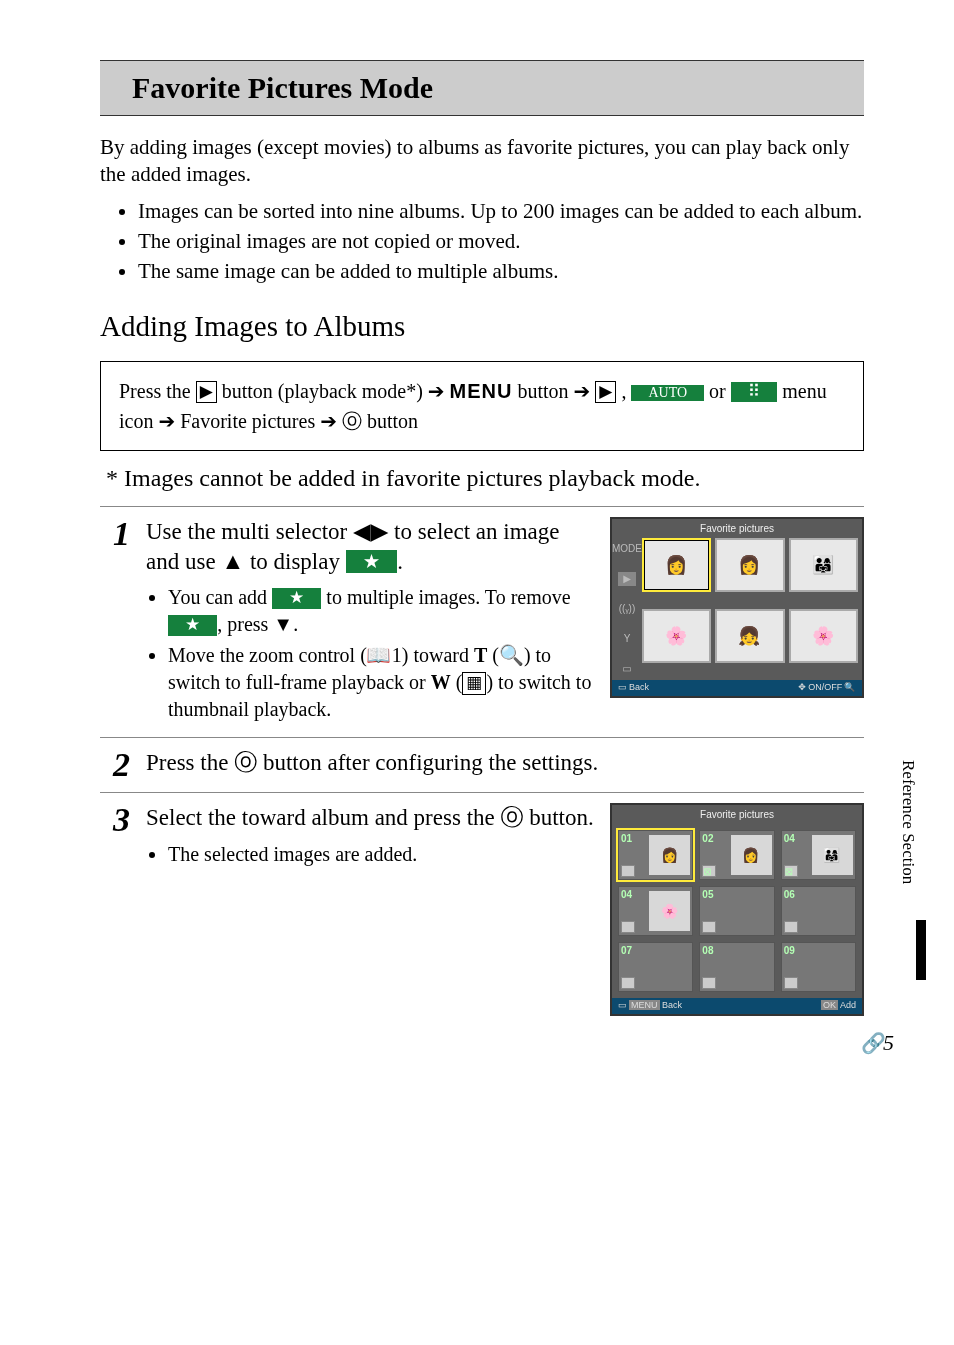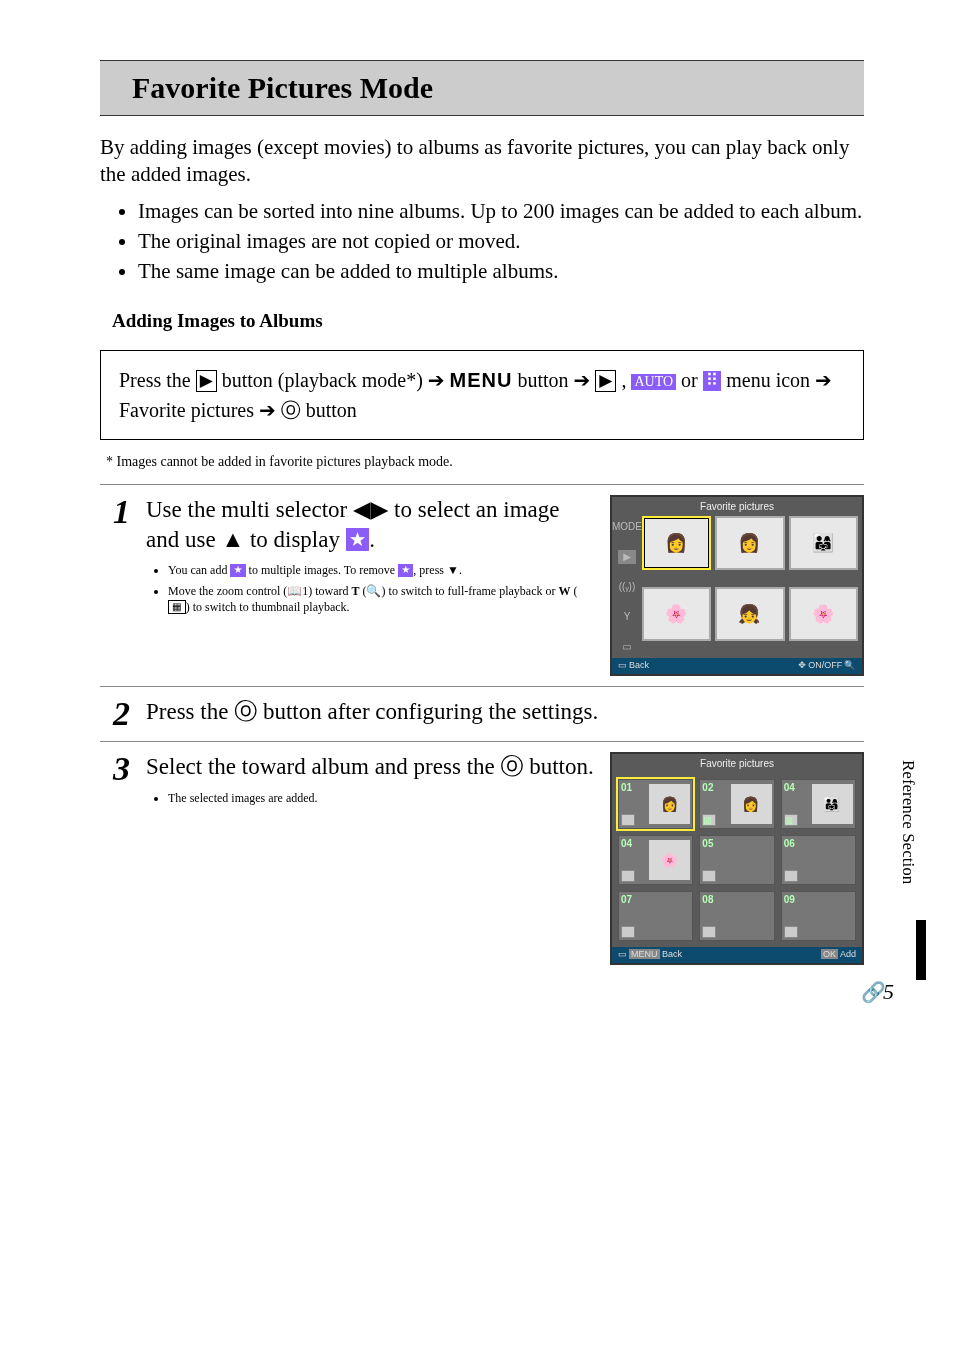--- a/index.html
+++ b/index.html
@@ -33,33 +33,33 @@
     margin-bottom: 8px;
   }
   ul.bullets {
     margin: 6px 0 24px 0;
     padding-left: 38px;
     font-size: 21px;
     line-height: 1.35;
   }
   ul.bullets li { margin-bottom: 2px;}
   h2.subhead {
-    font-size: 19px;
-    font-weight: bold;
-    margin: 10px 0 18px 12px;
+    font-size: 29px;
+    font-weight: normal;
+    margin: 10px 0 18px 0;
   }
   .nav-box {
     border: 1px solid #000;
     padding: 14px 18px;
     font-size: 20px;
     line-height: 1.5;
     margin-bottom: 14px;
   }
   .footnote {
-    font-size: 14px;
+    font-size: 24px;
     margin: 0 0 14px 6px;
   }
   .hr { border-top:1px solid #888; margin: 10px 0; }
   .step-row {
     display: flex;
     align-items: flex-start;
     gap: 16px;
     margin-bottom: 10px;
   }
   .step-num {
@@ -75,21 +75,21 @@
     font-size: 21px;
     line-height: 1.35;
   }
   .step-title {
     font-size: 23px;
     line-height:1.3;
   }
   .step-body ul {
     margin: 8px 0 0 0;
     padding-left: 22px;
-    font-size: 12px;
+    font-size: 20px;
     line-height:1.35;
   }
   .step-body ul li { margin-bottom: 4px;}
   .camera-screen {
     width: 250px;
     flex-shrink: 0;
     border: 2px solid #333;
     background: #5a5a5a;
     color: #eee;
     font-size: 10px;
@@ -224,23 +224,23 @@
   .box-icon {
     display:inline-block;
     border:1.5px solid #000;
     padding: 0 3px;
     font-size: 0.85em;
     line-height: 1.2;
     vertical-align: 1px;
   }
   .fill-icon {
     display:inline-block;
-    background:#8b5cf6;
+    background:#15803d;
     color:#fff;
-    padding: 0 3px;
+    padding: 0 17px;
     font-size:0.85em;
     line-height:1.2;
     vertical-align:1px;
   }
   .bold { font-weight:bold; }
   .menu-txt {
     font-family: Arial, sans-serif;
     font-weight: bold;
     letter-spacing: 1px;
   }

